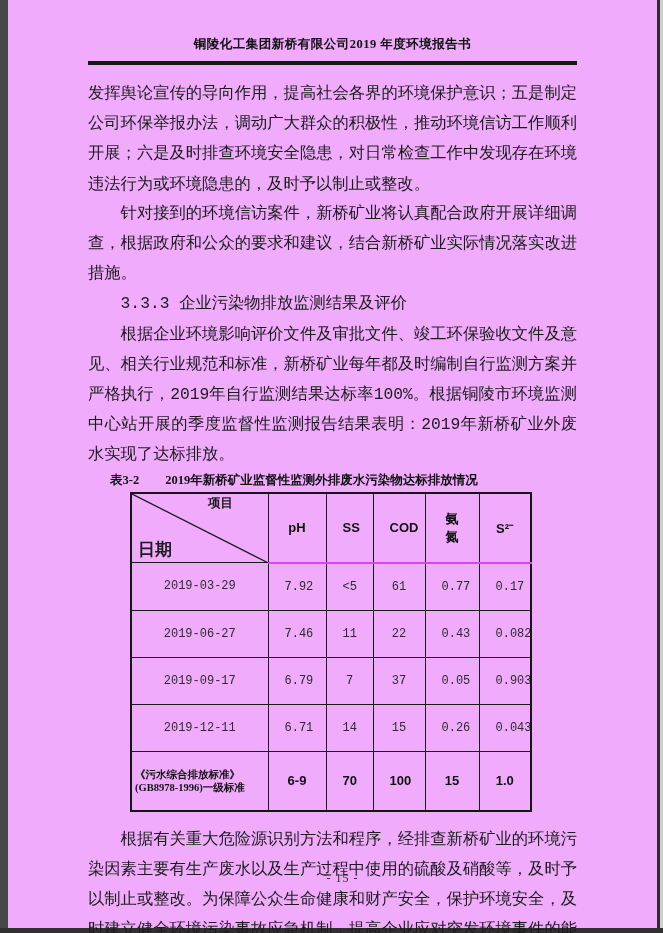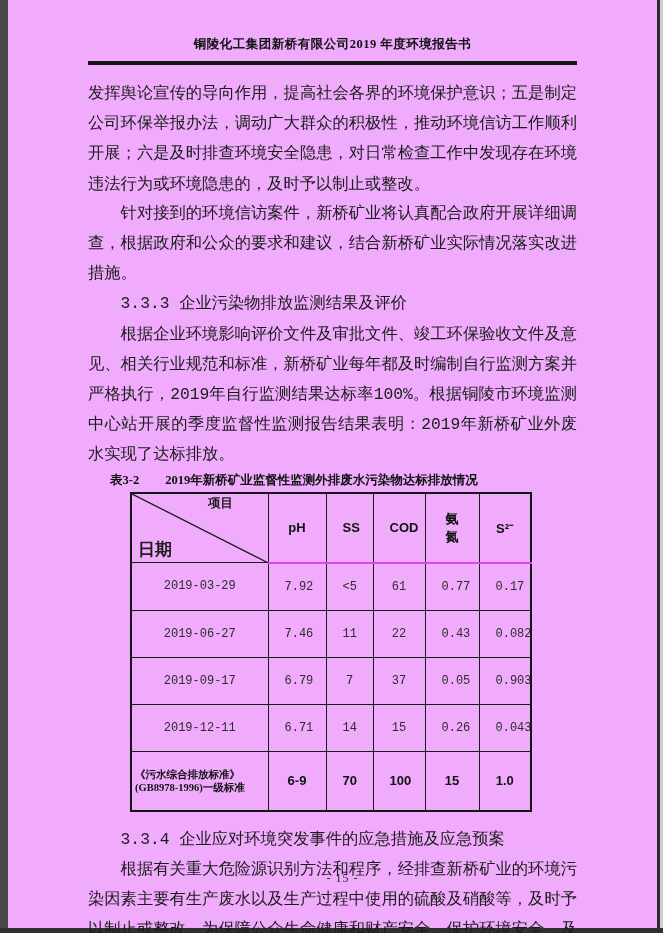--- a/index.html
+++ b/index.html
@@ -170,20 +170,19 @@
         <td class="std-val">6-9</td>
         <td class="std-val">70</td>
         <td class="std-val">100</td>
         <td class="std-val">15</td>
         <td class="std-val">1.0</td>
       </tr>
     </tbody>
       </table>
 
     <div class="bodytext">
-      <p class="indent sec-heading">3.3.4 企业应对环境突发事件的应急措施及应急预案</p>
       <p class="indent">根据有关重大危险源识别方法和程序，经排查新桥矿业的环境污染因素主要有生产废水以及生产过程中使用的硫酸及硝酸等，及时予以制止或整改。为保障公众生命健康和财产安全，保护环境安全，及时建立健全环境污染事故应急机制，提高企业应对突发环境事件的能力，维护矿区稳定，促进矿区全面、协调、和谐、可持续发展，新桥矿业下发了“关于印发《突发环境事件应急预案（修订版）》的通知”，</p>
     </div>
 
   </div>
 
   <div class="doc-footer">- 15 -</div>
 </div>
 
 </body></html>

